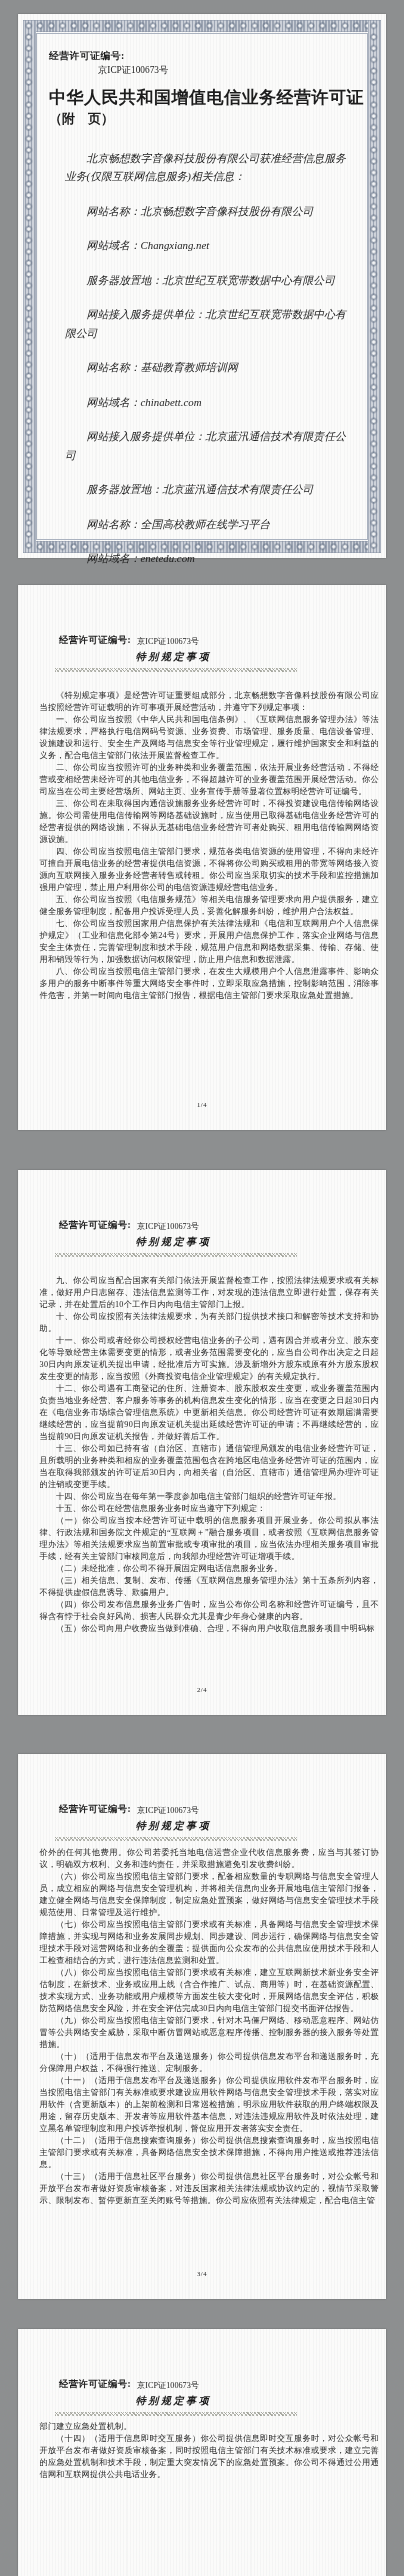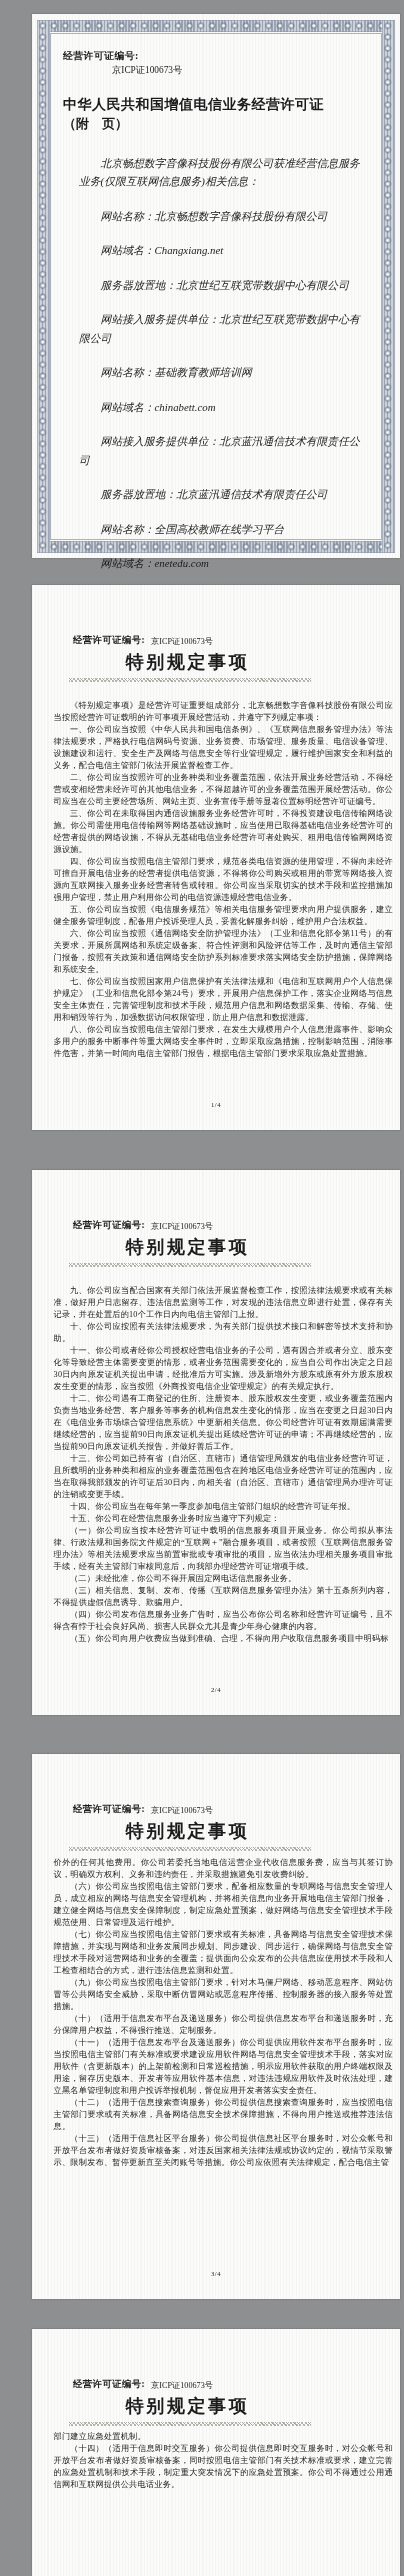--- a/index.html
+++ b/index.html
@@ -1,46 +1,46 @@
 <!DOCTYPE html>
 <html style="font-size:8.2px"><head>
 <meta charset="utf-8">
 <style>
   html,body{margin:0;padding:0;}
   .canvas{position:relative;width:405px;height:2873px;background:#8d8f90;overflow:hidden;
           font-family:"Liberation Serif","DejaVu Serif",serif;color:#1c1c1c;}
-  .page{position:absolute;left:32px;width:368px;background:#fbfbfa;
+  .page{position:absolute;left:18px;width:368px;background:#fbfbfa;
         background-image:repeating-linear-gradient(90deg, rgba(120,125,135,.05) 0 1px, transparent 1px 3.1px);
         box-shadow:0 0 1.5px rgba(0,0,0,.35);}
   
   .frame{position:absolute;inset:5.2px;pointer-events:none;}
   .frame::after{content:'';position:absolute;inset:13px;border:0.5px solid #aab2bf;}
   .strip{position:absolute;background-color:#b3bac6;
     background-image:
       radial-gradient(circle at 5.7px 5.7px, rgba(255,255,255,.9) 1.3px, rgba(255,255,255,0) 2.1px),
       radial-gradient(circle at 5.7px 5.7px, rgba(90,104,125,.5) 3.1px, rgba(90,104,125,0) 3.9px),
       repeating-linear-gradient(90deg, rgba(255,255,255,.35) 0 1.5px, rgba(98,110,130,.28) 1.5px 3.1px);
     background-size:11.3px 11.3px,11.3px 11.3px,auto;
     box-shadow:inset 0 0 0 0.5px #8792a3;}
   .strip.top{top:0;left:0;right:0;height:12.4px}
   .strip.bottom{bottom:0;left:0;right:0;height:12.4px}
   .strip.left{top:0;bottom:0;left:0;width:12.4px;background-size:11.3px 11.3px,11.3px 11.3px,auto;}
   .strip.right{top:0;bottom:0;right:0;width:12.4px;}
   .cert-inner{position:absolute;inset:18.5px 24px 20.6px 31px;}
   .cert-lic{margin-top:17.5px;font-size:9.8px;font-weight:bold;letter-spacing:0.5px;}
   .cert-lic-no{margin:1px 0 0 49px;font-size:9.3px;font-weight:normal;letter-spacing:0;}
-  .cert-title{margin-top:19px;text-align:left;font-size:14px;font-weight:bold;letter-spacing:0.5px;white-space:nowrap;}
+  .cert-title{margin-top:9px;text-align:left;font-size:17px;font-weight:bold;letter-spacing:0.5px;white-space:nowrap;}
   .cert-subtitle{font-size:13px;font-weight:bold;margin-top:1px;}
   .cert-body{margin-top:20.6px;font-size:10.8px;line-height:18.5px;}
   .cert-body p{margin:16px;text-indent:2em;font-style:italic;}
   
   .sp-head{padding-top:49px;}
   .sp-lic{margin-left:32px;font-size:9.3px;font-weight:bold;letter-spacing:0.5px;padding-left:9px;}
   .sp-lic .num{font-size:8.2px;font-weight:normal;letter-spacing:0;position:relative;top:0.5px;margin-left:3.1px;}
-  .sp-title{margin-top:3.1px;text-align:center;padding-right:57px;font-size:18px;font-weight:bold;letter-spacing:2.6px;}
+  .sp-title{margin-top:3.1px;text-align:center;padding-right:57px;font-size:10px;font-weight:bold;letter-spacing:2.6px;font-style:italic;}
   .sep{height:4.1px;width:242px;margin:4.1px auto 0;transform:translateX(-26px);opacity:.75;
     background:
       repeating-linear-gradient(45deg, rgba(125,128,115,.85) 0 0.8px, transparent 0.8px 2.6px),
       repeating-linear-gradient(-45deg, rgba(125,128,115,.6) 0 0.8px, transparent 0.8px 2.6px);}
   .sp-body{margin:17.5px 7.2px 0 21.6px;font-size:8.2px;line-height:12px;text-align:justify;letter-spacing:0.2px;}
   .sp-body .para{margin:0;text-indent:2em;}
   .sp-body .para.cont{text-indent:0;}
   .sp-footer{position:absolute;bottom:21.6px;left:0;right:0;text-align:center;font-size:6.7px;letter-spacing:0.5px;}
 </style>
 </head>
@@ -91,21 +91,20 @@
       <div class="sep"></div>
     </div>
     <div class="sp-body">
 
     <p class="para">《特别规定事项》是经营许可证重要组成部分，北京畅想数字音像科技股份有限公司应当按照经营许可证载明的许可事项开展经营活动，并遵守下列规定事项：</p>
         <p class="para">一、你公司应当按照《中华人民共和国电信条例》、《互联网信息服务管理办法》等法律法规要求，严格执行电信网码号资源、业务资费、市场管理、服务质量、电信设备管理、设施建设和运行、安全生产及网络与信息安全等行业管理规定，履行维护国家安全和利益的义务，配合电信主管部门依法开展监督检查工作。</p>
         <p class="para">二、你公司应当按照许可的业务种类和业务覆盖范围，依法开展业务经营活动，不得经营或变相经营未经许可的其他电信业务，不得超越许可的业务覆盖范围开展经营活动。你公司应当在公司主要经营场所、网站主页、业务宣传手册等显著位置标明经营许可证编号。</p>
         <p class="para">三、你公司在未取得国内通信设施服务业务经营许可时，不得投资建设电信传输网络设施。你公司需使用电信传输网等网络基础设施时，应当使用已取得基础电信业务经营许可的经营者提供的网络设施，不得从无基础电信业务经营许可者处购买、租用电信传输网网络资源设施。</p>
         <p class="para">四、你公司应当按照电信主管部门要求，规范各类电信资源的使用管理，不得向未经许可擅自开展电信业务的经营者提供电信资源，不得将你公司购买或租用的带宽等网络接入资源向互联网接入服务业务经营者转售或转租。你公司应当采取切实的技术手段和监控措施加强用户管理，禁止用户利用你公司的电信资源违规经营电信业务。</p>
         <p class="para">五、你公司应当按照《电信服务规范》等相关电信服务管理要求向用户提供服务，建立健全服务管理制度，配备用户投诉受理人员，妥善化解服务纠纷，维护用户合法权益。</p>
-        <p class="para">六、你公司应当按照《通信网络安全防护管理办法》（工业和信息化部令第11号）的有关要求，开展所属网络和系统定级备案、符合性评测和风险评估等工作，及时向通信主管部门报备，按照有关政策和通信网络安全防护系列标准要求落实网络安全防护措施，保障网络和系统安全。</p>
         <p class="para">七、你公司应当按照国家用户信息保护有关法律法规和《电信和互联网用户个人信息保护规定》（工业和信息化部令第24号）要求，开展用户信息保护工作，落实企业网络与信息安全主体责任，完善管理制度和技术手段，规范用户信息和网络数据采集、传输、存储、使用和销毁等行为，加强数据访问权限管理，防止用户信息和数据泄露。</p>
         <p class="para">八、你公司应当按照电信主管部门要求，在发生大规模用户个人信息泄露事件、影响众多用户的服务中断事件等重大网络安全事件时，立即采取应急措施，控制影响范围，消除事件危害，并第一时间向电信主管部门报告，根据电信主管部门要求采取应急处置措施。</p>
       </div>
     <div class="sp-footer">1/4</div>
   </div>
 
   <div class="page" id="p3" style="top:1170px;height:545px;">
     <div class="sp-head">
       <div class="sp-lic">
         <span>经营许可证编号:</span>
@@ -139,20 +138,21 @@
         <span class="num">京ICP证100673号</span>
       </div>
       <div class="sp-title">特别规定事项</div>
       <div class="sep"></div>
     </div>
     <div class="sp-body" style="margin-top:6px;">
 
     <p class="para cont">价外的任何其他费用。你公司若委托当地电信运营企业代收信息服务费，应当与其签订协议，明确双方权利、义务和违约责任，并采取措施避免引发收费纠纷。</p>
         <p class="para">（六）你公司应当按照电信主管部门要求，配备相应数量的专职网络与信息安全管理人员，成立相应的网络与信息安全管理机构，并将相关信息向业务开展地电信主管部门报备，建立健全网络与信息安全保障制度，制定应急处置预案，做好网络与信息安全管理技术手段规范使用、日常管理及运行维护。</p>
         <p class="para">（七）你公司应当按照电信主管部门要求或有关标准，具备网络与信息安全管理技术保障措施，并实现与网络和业务发展同步规划、同步建设、同步运行，确保网络与信息安全管理技术手段对运营网络和业务的全覆盖；提供面向公众发布的公共信息应使用技术手段和人工检查相结合的方式，进行违法信息监测和处置。</p>
+        <p class="para">（八）你公司应当按照电信主管部门要求或有关标准，建立互联网新技术新业务安全评估制度，在新技术、业务或应用上线（含合作推广、试点、商用等）时，在基础资源配置、技术实现方式、业务功能或用户规模等方面发生较大变化时，开展网络信息安全评估，积极防范网络信息安全风险，并在安全评估完成30日内向电信主管部门提交书面评估报告。</p>
         <p class="para">（九）你公司应当按照电信主管部门要求，针对木马僵尸网络、移动恶意程序、网站仿冒等公共网络安全威胁，采取中断仿冒网站或恶意程序传播、控制服务器的接入服务等处置措施。</p>
         <p class="para">（十）（适用于信息发布平台及递送服务）你公司提供信息发布平台和递送服务时，充分保障用户权益，不得强行推送、定制服务。</p>
         <p class="para">（十一）（适用于信息发布平台及递送服务）你公司提供应用软件发布平台服务时，应当按照电信主管部门有关标准或要求建设应用软件网络与信息安全管理技术手段，落实对应用软件（含更新版本）的上架前检测和日常巡检措施，明示应用软件获取的用户终端权限及用途，留存历史版本、开发者等应用软件基本信息，对违法违规应用软件及时依法处理，建立黑名单管理制度和用户投诉举报机制，督促应用开发者落实安全责任。</p>
         <p class="para">（十二）（适用于信息搜索查询服务）你公司提供信息搜索查询服务时，应当按照电信主管部门要求或有关标准，具备网络信息安全技术保障措施，不得向用户推送或推荐违法信息。</p>
         <p class="para">（十三）（适用于信息社区平台服务）你公司提供信息社区平台服务时，对公众帐号和开放平台发布者做好资质审核备案，对违反国家相关法律法规或协议约定的，视情节采取警示、限制发布、暂停更新直至关闭账号等措施。你公司应依照有关法律规定，配合电信主管</p>
       </div>
     <div class="sp-footer">3/4</div>
   </div>
 
   <div class="page" id="p5" style="top:2329px;height:531px;">

